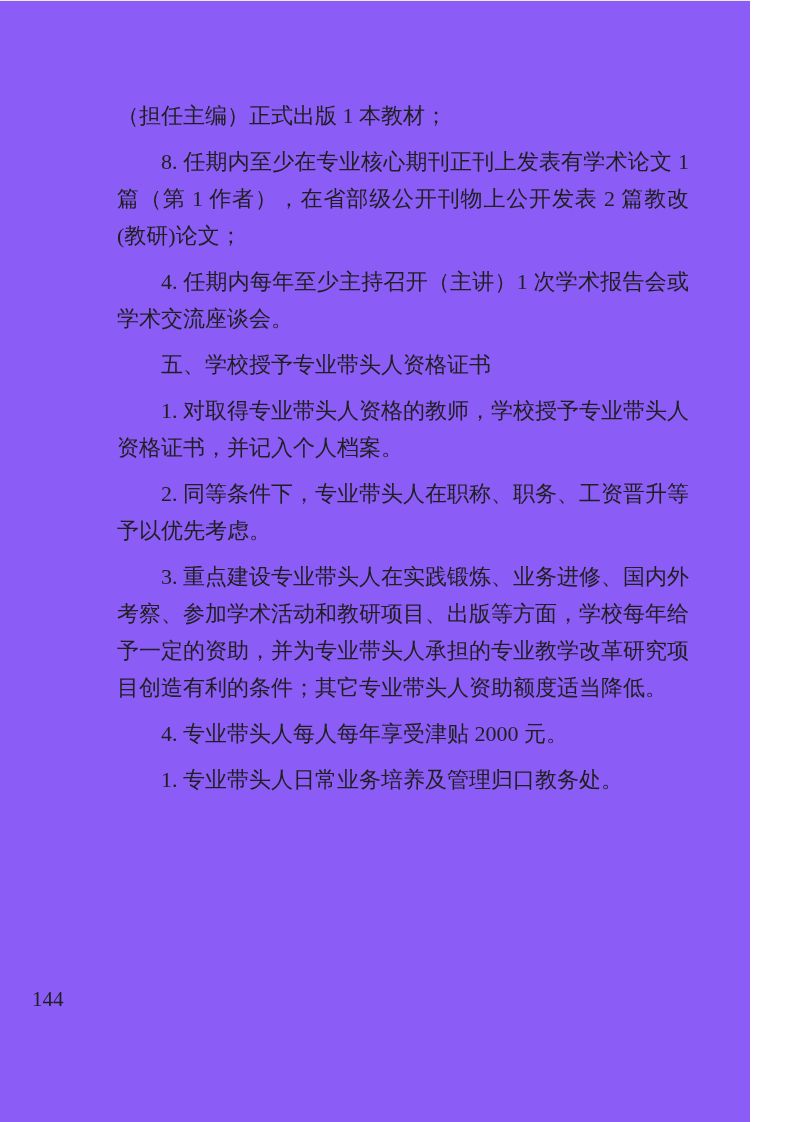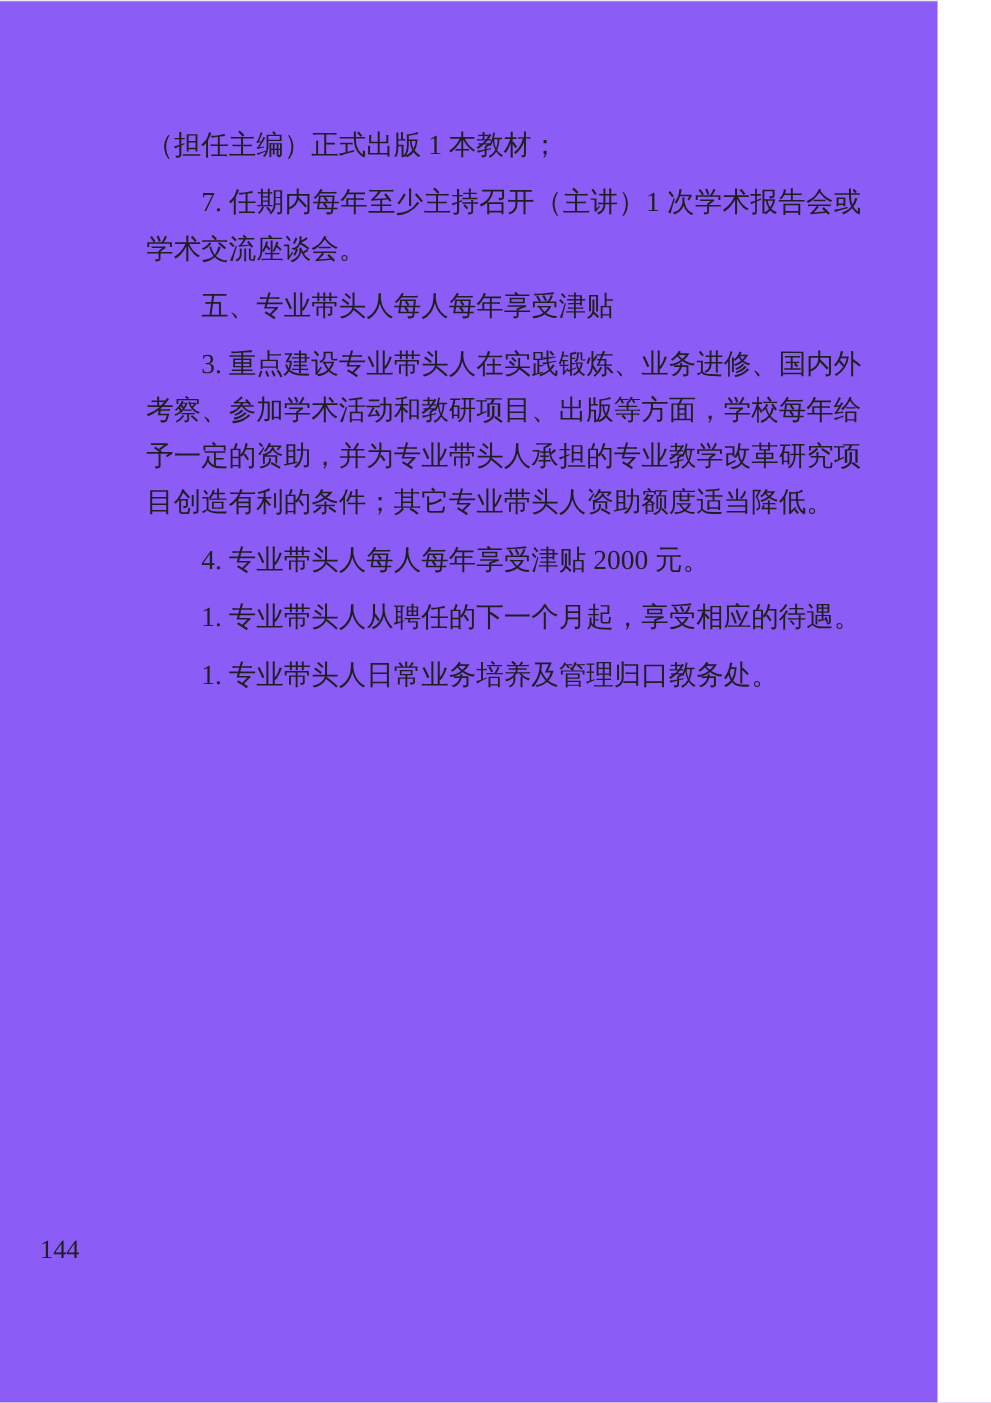--- a/index.html
+++ b/index.html
@@ -57,31 +57,33 @@
     margin-left: 32px;
   }
 </style>
 </head>
 <body>
 
 <div class="page">
   <div class="text-block">
     <p class="para-continuation">（担任主编）正式出版 1 本教材；</p>
 
+    <p class="para-numbered">8. 任期内至少在专业核心期刊正刊上发表有学术论文 1 篇（第 1 作者），在省部级公开刊物上公开发表 2 篇教改(教研)论文；</p>
 
-    <p class="para-numbered">7. 任期内每年至少主持召开（主讲）1 次学术报告会或学术交流座谈会。</p>
+    <p class="para-numbered">4. 任期内每年至少主持召开（主讲）1 次学术报告会或学术交流座谈会。</p>
 
-    <h2 class="section-heading">五、专业带头人每人每年享受津贴</h2>
+    <h2 class="section-heading">五、学校授予专业带头人资格证书</h2>
 
+    <p class="para-numbered">1. 对取得专业带头人资格的教师，学校授予专业带头人资格证书，并记入个人档案。</p>
 
+    <p class="para-numbered">2. 同等条件下，专业带头人在职称、职务、工资晋升等予以优先考虑。</p>
 
     <p class="para-numbered">3. 重点建设专业带头人在实践锻炼、业务进修、国内外考察、参加学术活动和教研项目、出版等方面，学校每年给予一定的资助，并为专业带头人承担的专业教学改革研究项目创造有利的条件；其它专业带头人资助额度适当降低。</p>
 
     <p class="para-numbered">4. 专业带头人每人每年享受津贴 2000 元。</p>
 
 
-    <p class="para-numbered">1. 专业带头人从聘任的下一个月起，享受相应的待遇。</p>
 
     <p class="para-numbered">1. 专业带头人日常业务培养及管理归口教务处。</p>
   </div>
 
   <div class="page-footer">144</div>
 </div>
 
 </body></html>

